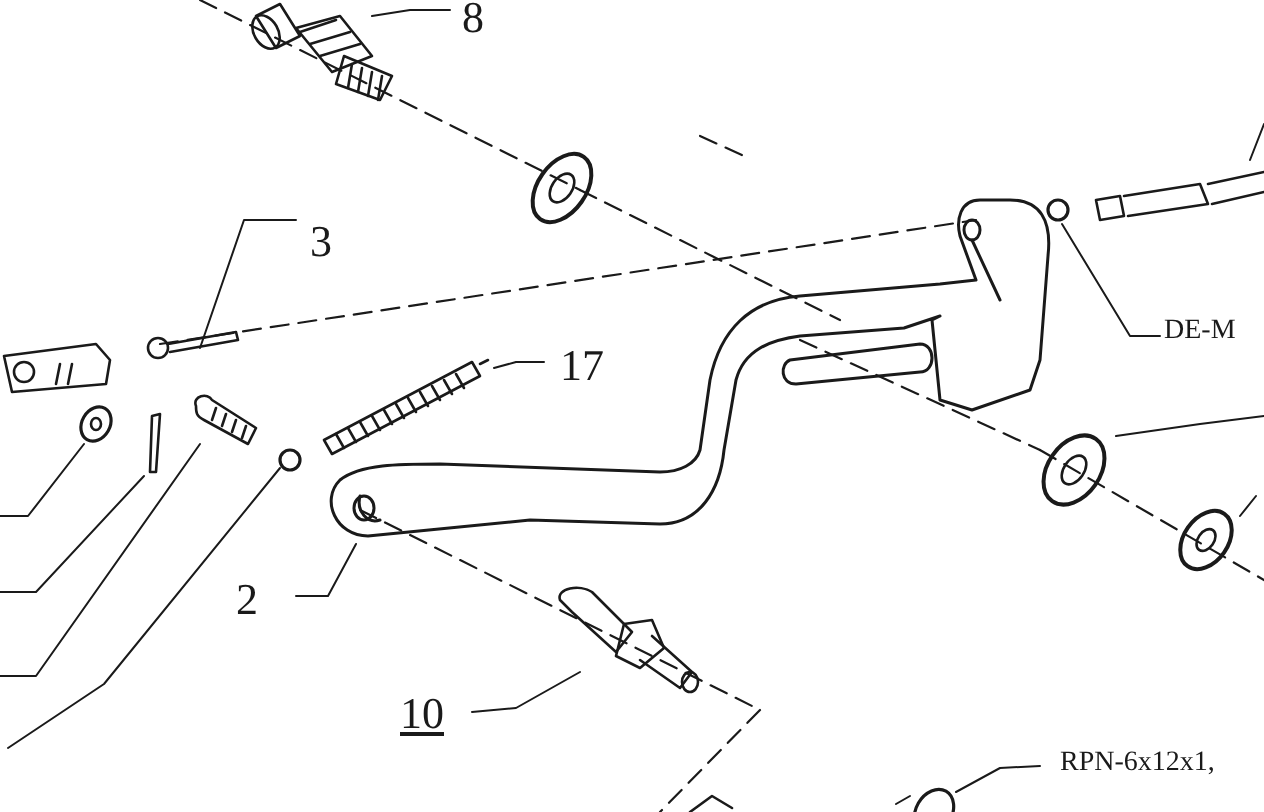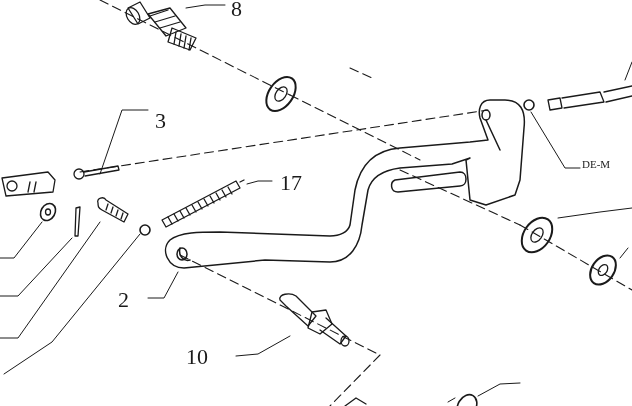--- a/index.html
+++ b/index.html
@@ -1,20 +1,20 @@
 <!DOCTYPE html>
 <html><head>
 <meta charset="utf-8">
 <style>
   html, body { margin:0; padding:0; background:#ffffff; }
   #canvas { position:relative; width:632px; height:406px; overflow:hidden; background:#ffffff; }
   svg { position:absolute; left:0; top:0; }
   .lbl { position:absolute; font-family:"Liberation Serif", serif; color:#1a1a1a; white-space:nowrap; line-height:1; }
   .num { font-size:22px; }
-  .code { font-size:11px; }
+  .code { font-size:14px; }
 </style>
 </head>
 <body>
 
 <div id="canvas">
   <svg width="632" height="406" viewBox="0 0 632 406" fill="none" stroke="#1a1a1a" stroke-width="1.3" stroke-linecap="round" stroke-linejoin="round">
 
     <g stroke-dasharray="9 5" stroke-width="1.1">
       <line x1="100" y1="0" x2="290" y2="95"></line>
       <line x1="290" y1="95" x2="420" y2="160"></line>
@@ -108,15 +108,16 @@
       <path d="M0 296 L18 296 L72 238"></path>
       <path d="M0 338 L18 338 L100 222"></path>
       <path d="M4 374 L52 342 L140 234"></path>
     </g>
   </svg>
 
   <span class="lbl num" style="left:231px;top:-2px;">8</span>
   <span class="lbl num" style="left:155px;top:110px;">3</span>
   <span class="lbl num" style="left:280px;top:172px;">17</span>
   <span class="lbl num" style="left:118px;top:289px;">2</span>
-  <span class="lbl num" style="left:186px;top:346px;">10</span>
+  <span class="lbl num" style="left:200px;top:346px;text-decoration:underline;">10</span>
   <span class="lbl code" style="left:582px;top:159px;">DE-M</span>
+  <span class="lbl code" style="left:530px;top:375px;">RPN-6x12x1,</span>
 </div>
 
 </body></html>

